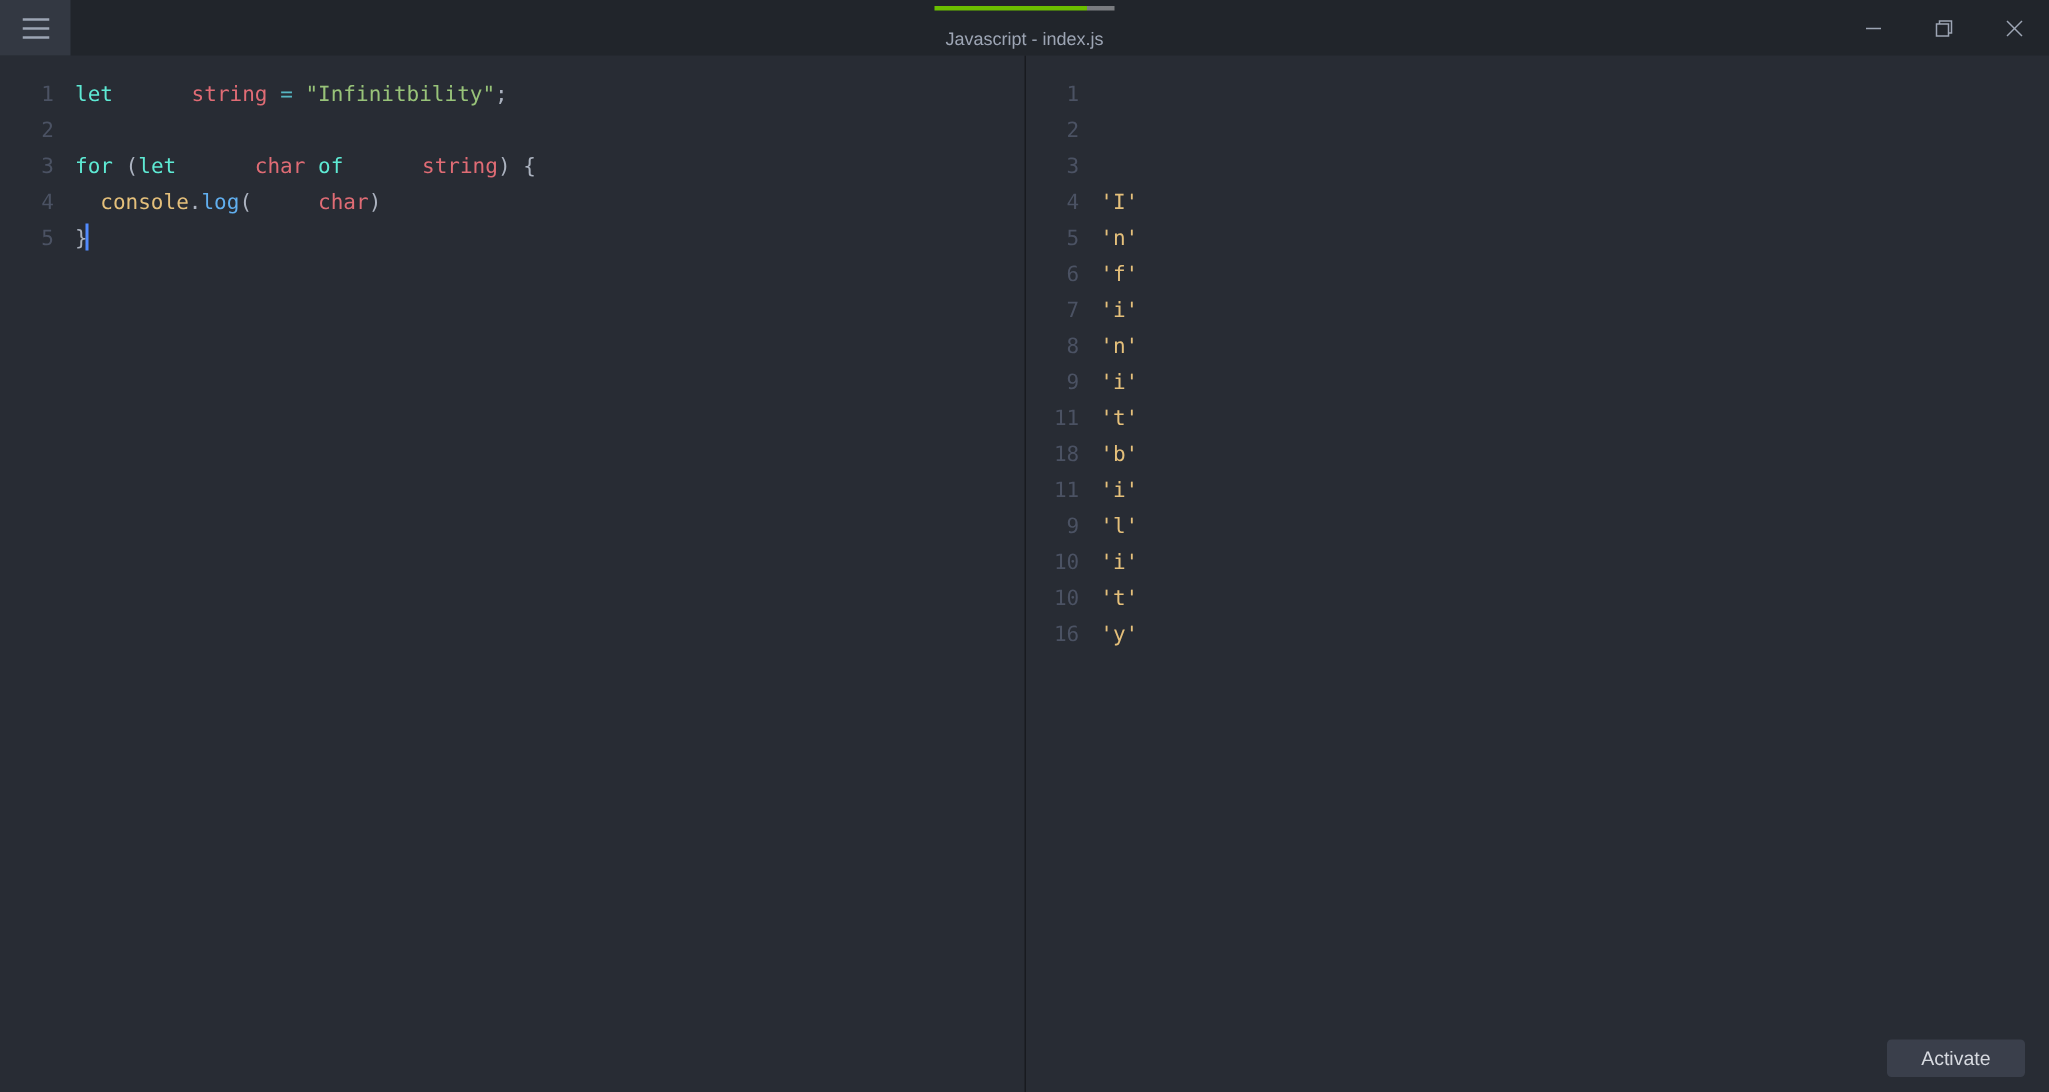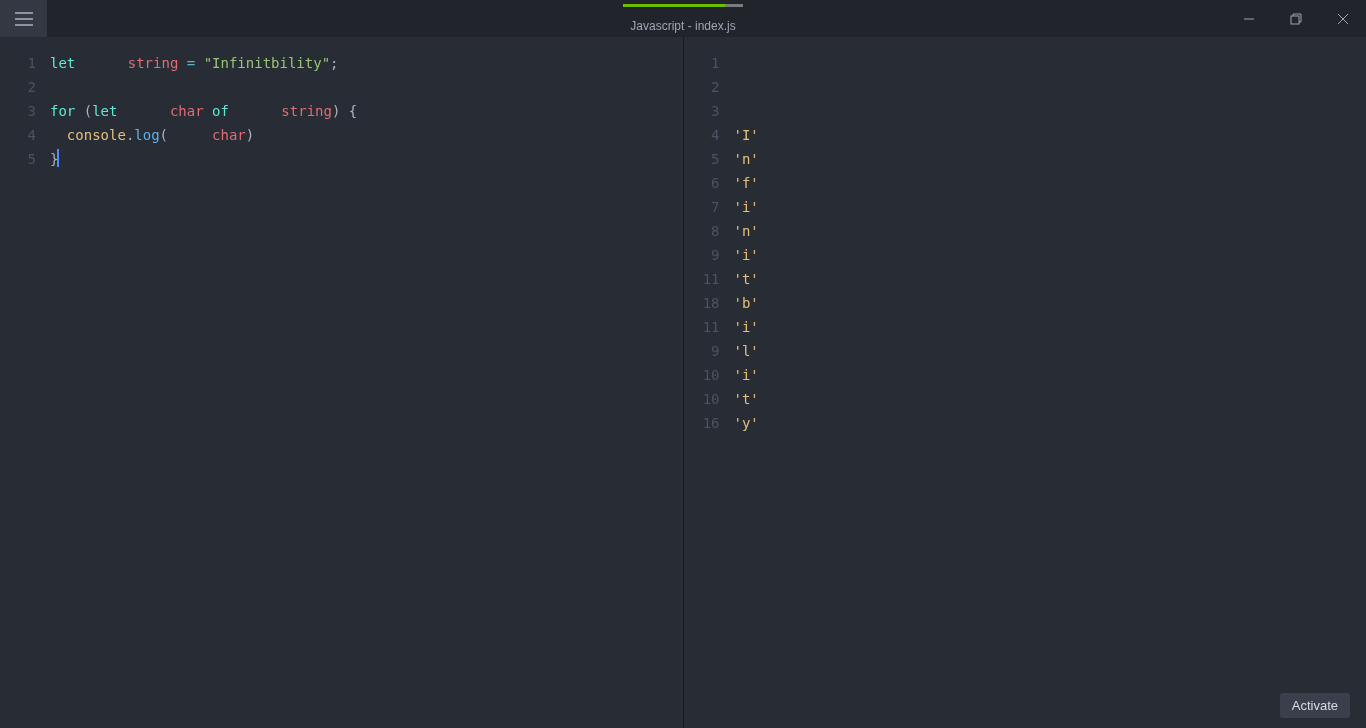--- a/index.html
+++ b/index.html
@@ -107,21 +107,21 @@
     top: 0px;
   }
   .activate-btn {
     position: absolute;
     bottom: 10px;
     right: 16px;
     background: #3a3f4b;
     color: #d7dae0;
     font-family: -apple-system, 'Segoe UI', sans-serif;
     font-size: 13px;
-    padding: 5px 12px;
+    padding: 5px 23px;
     border-radius: 3px;
     cursor: pointer;
   }
 </style>
 </head>
 <body>
 
 <div class="titlebar">
   <div class="menu-btn">
     <svg class="menu-icon-svg" width="18" height="14" viewBox="0 0 18 14" stroke-width="1.7">

